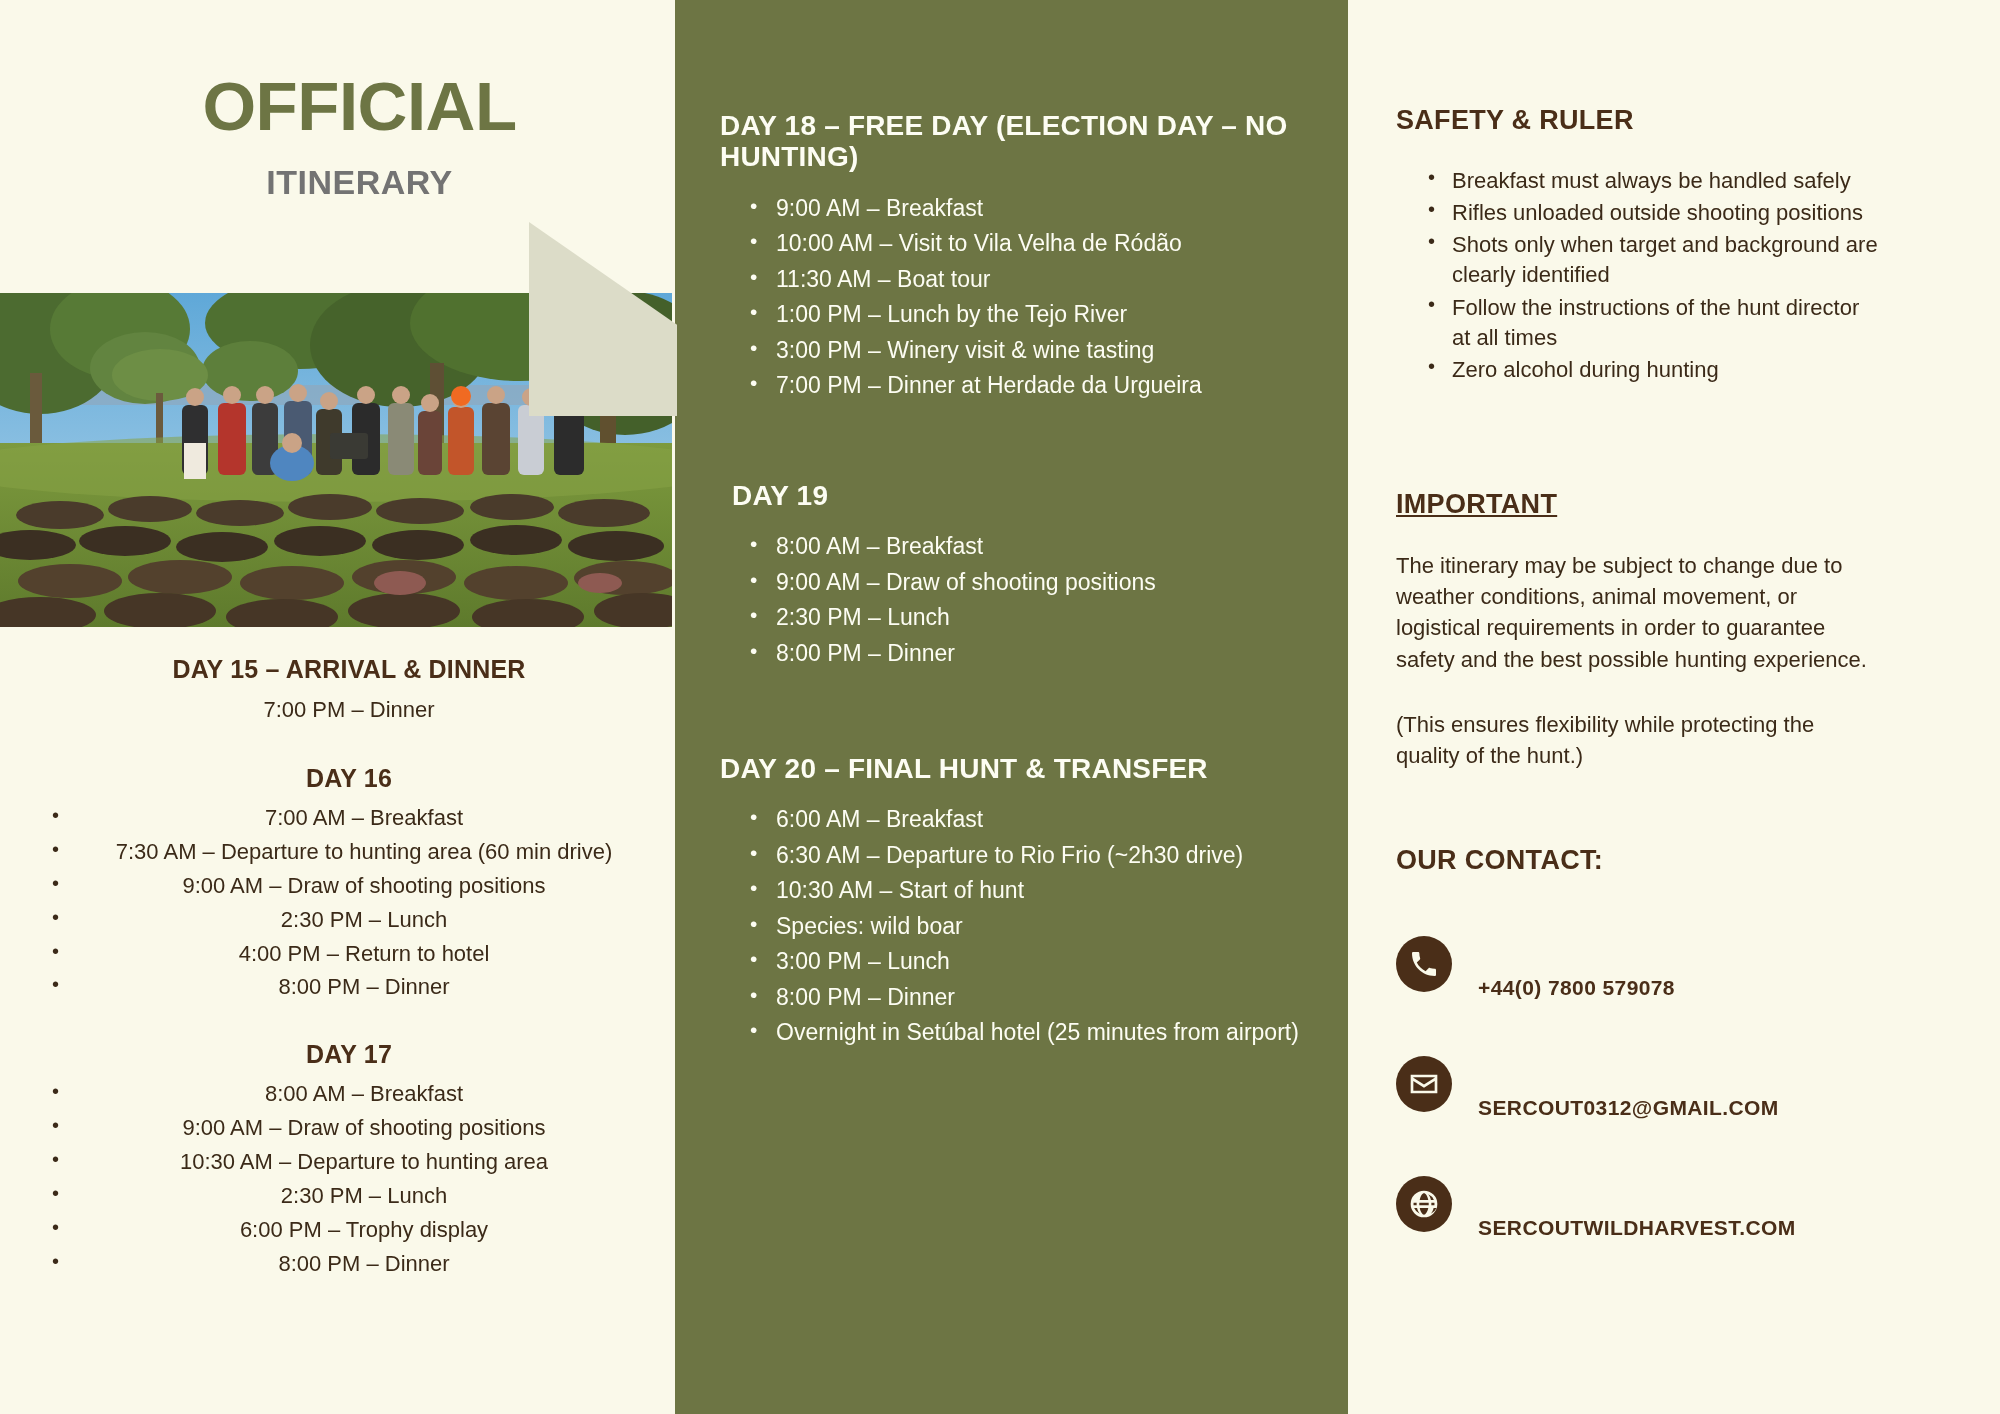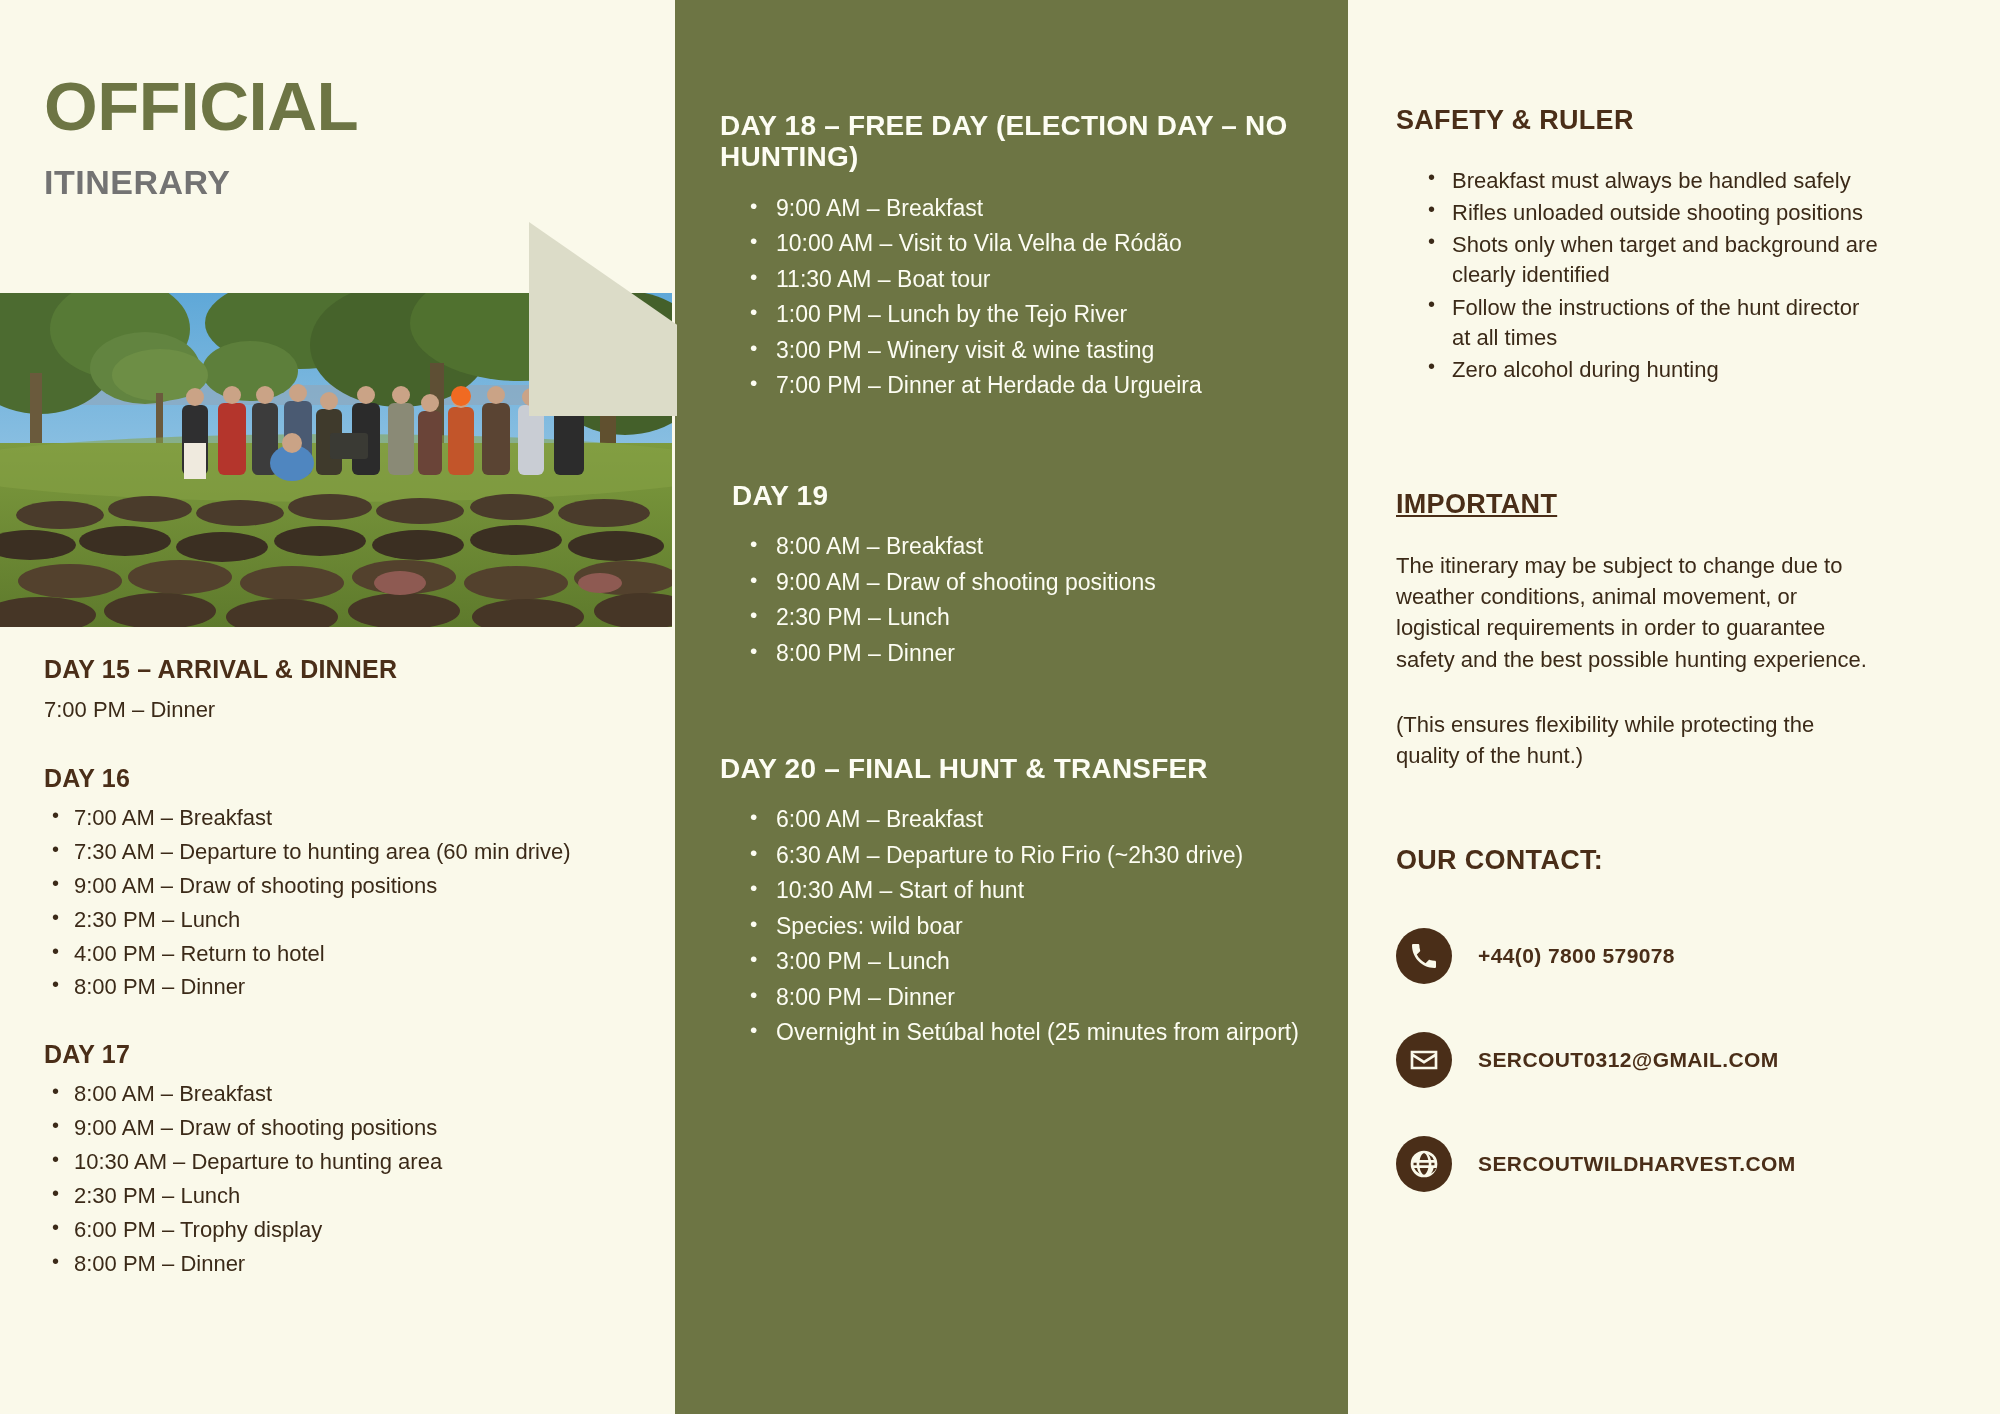--- a/index.html
+++ b/index.html
@@ -26,20 +26,21 @@
     background:#dcdcc8;
     clip-path:polygon(0% 0%, 100% 53%, 100% 100%, 0% 100%);
     z-index:2;
   }
 
   
   .left-col {
     position:absolute;
     left:0; top:0; width:675px; height:1184px;
     padding:0;
+    text-align:center;
   }
   .title-block { padding:72px 0 0 44px; }
   .title-main {
     font-size:69px; font-weight:bold; letter-spacing:-0.5px;
     color:#6d7544; line-height:1.0;
   }
   .title-sub {
     font-size:34px; font-weight:bold; letter-spacing:0.5px;
     color:#737373; margin-top:22px;
   }
@@ -128,21 +129,21 @@
     display:flex; align-items:center; margin-bottom:48px;
   }
   .c-icon {
     width:56px; height:56px; border-radius:50%;
     background:#4a2e18; flex:0 0 56px;
     display:flex; align-items:center; justify-content:center;
   }
   .c-icon svg { width:32px; height:32px; fill:#faf9ea; }
   .c-text {
     margin-left:26px; font-size:21px; font-weight:bold;
-    color:#4a2e18; letter-spacing:0.4px;
+    color:#4a2e18; letter-spacing:0.4px;margin-top:48px;
   }
 </style>
 </head>
 <body>
 
 <div class="page">
 
   <div class="green-panel"></div>
 
   <div class="left-col">

